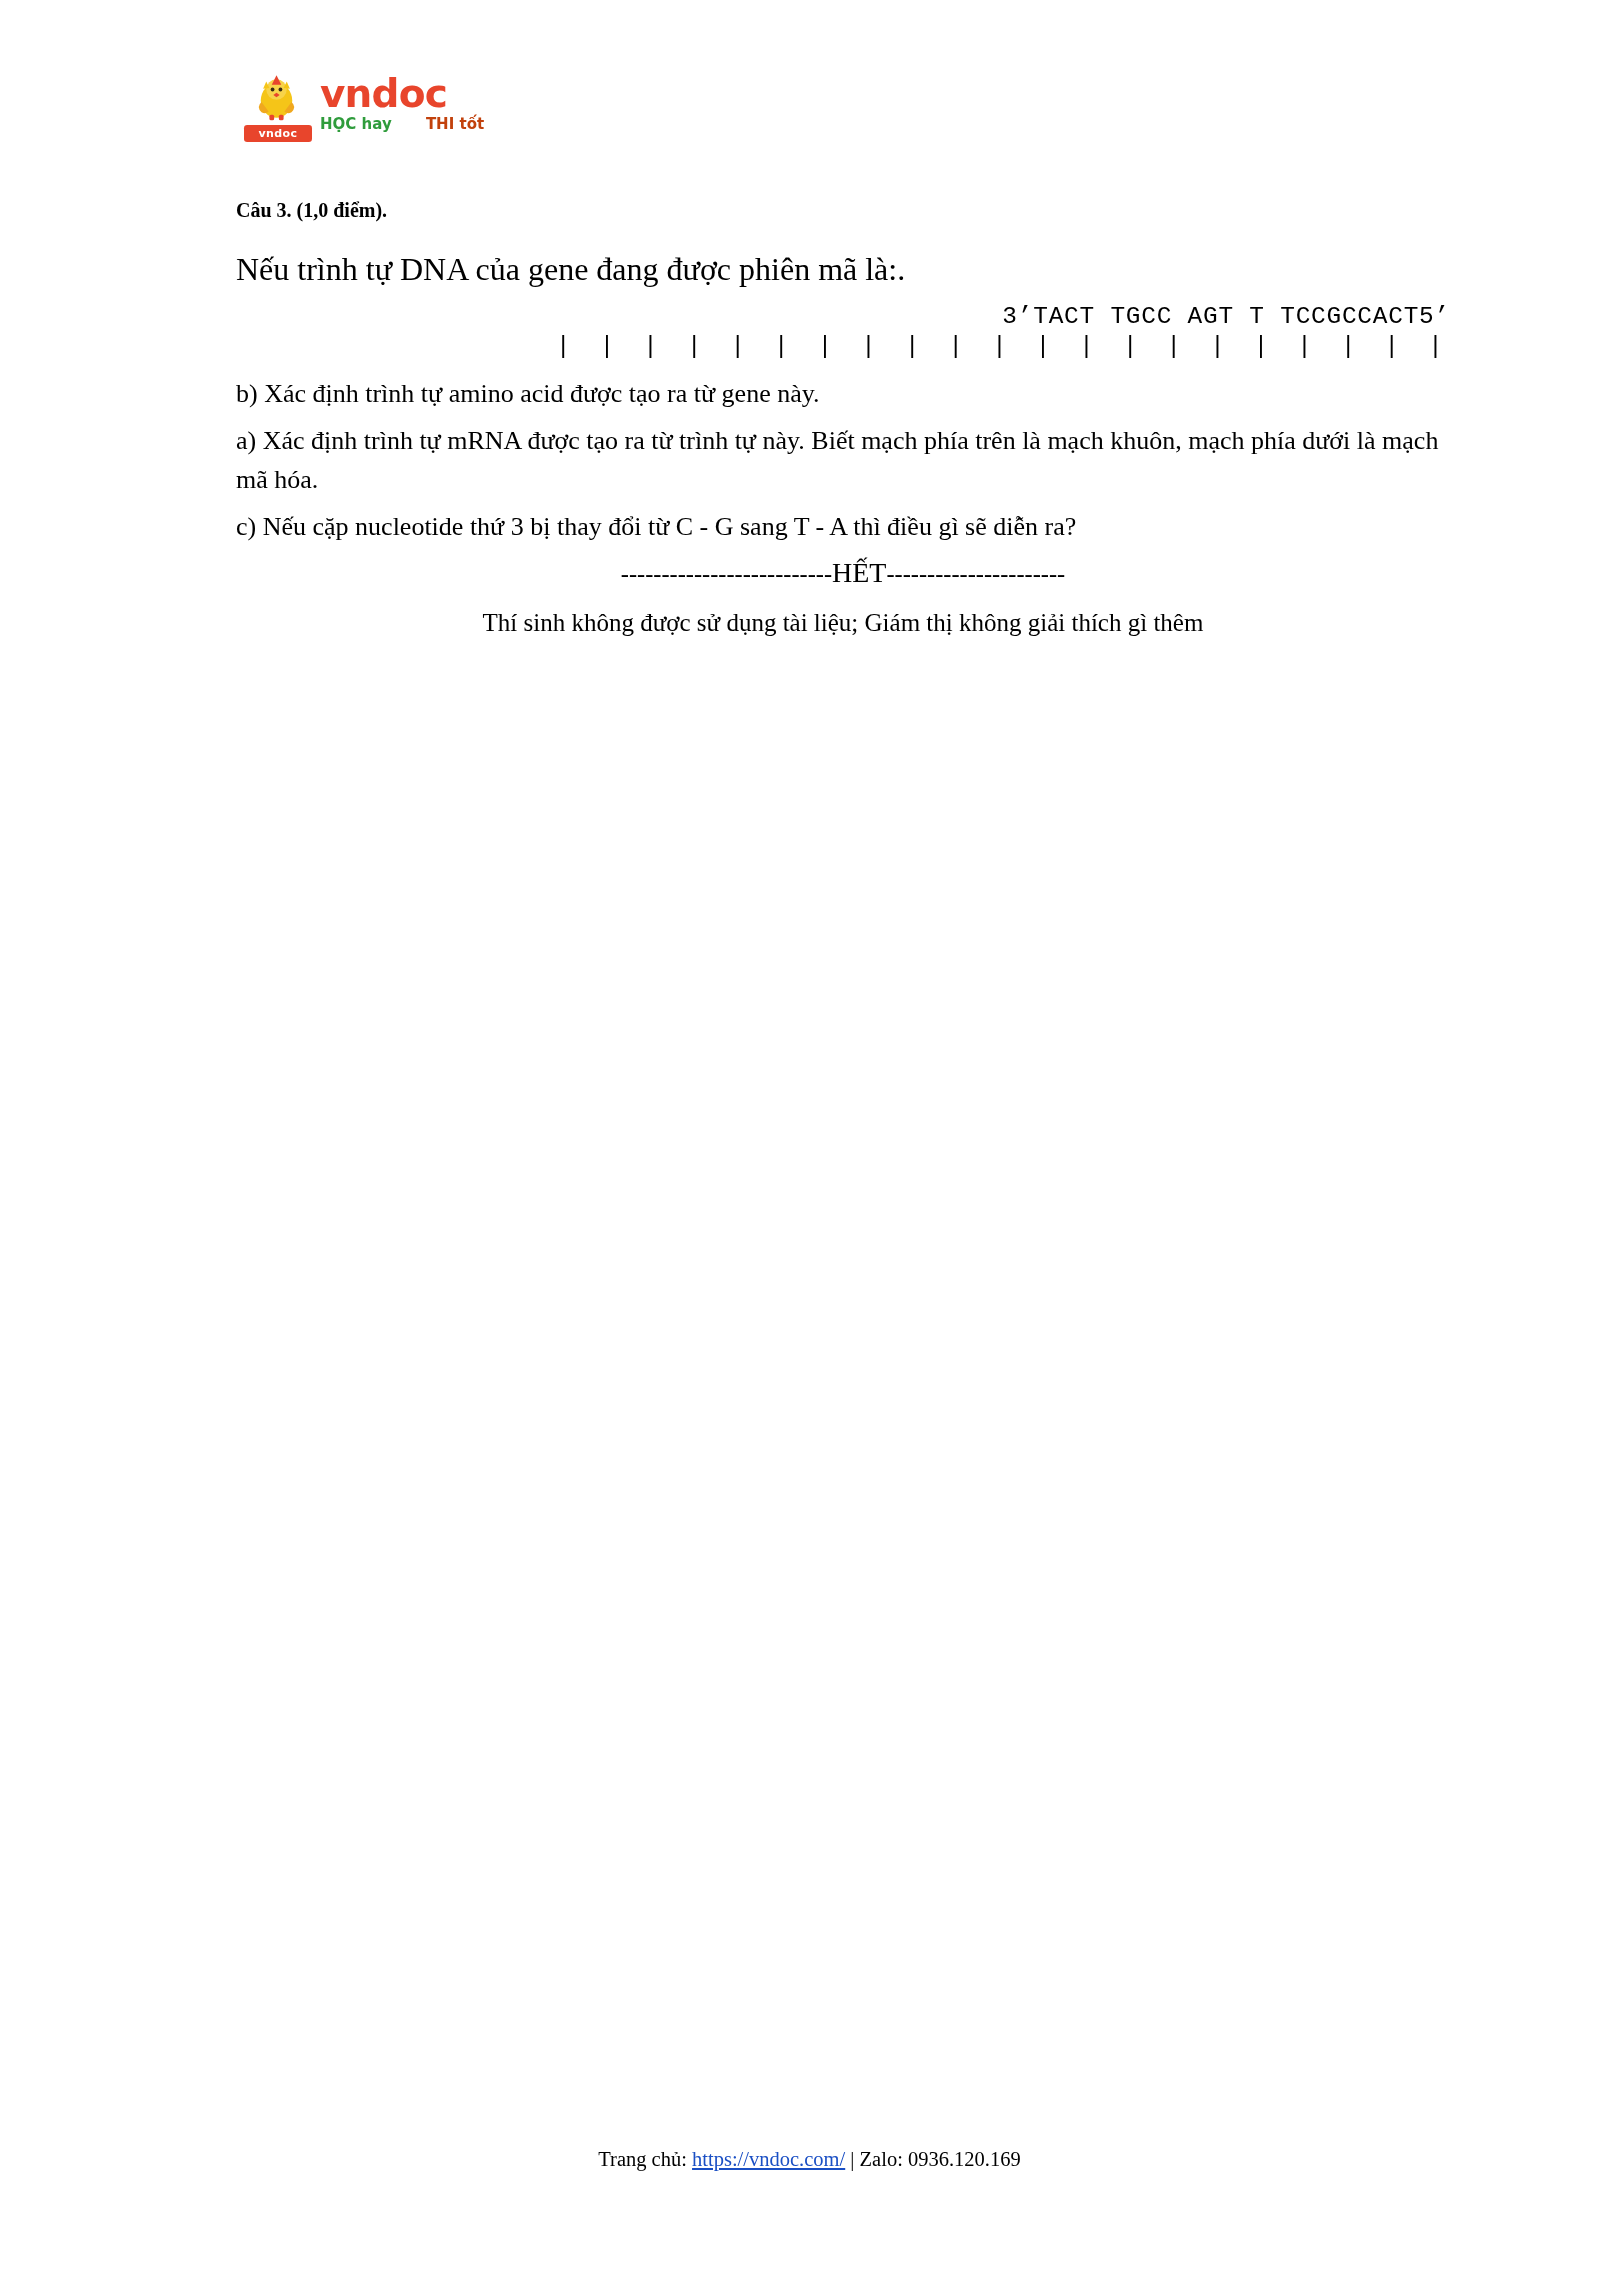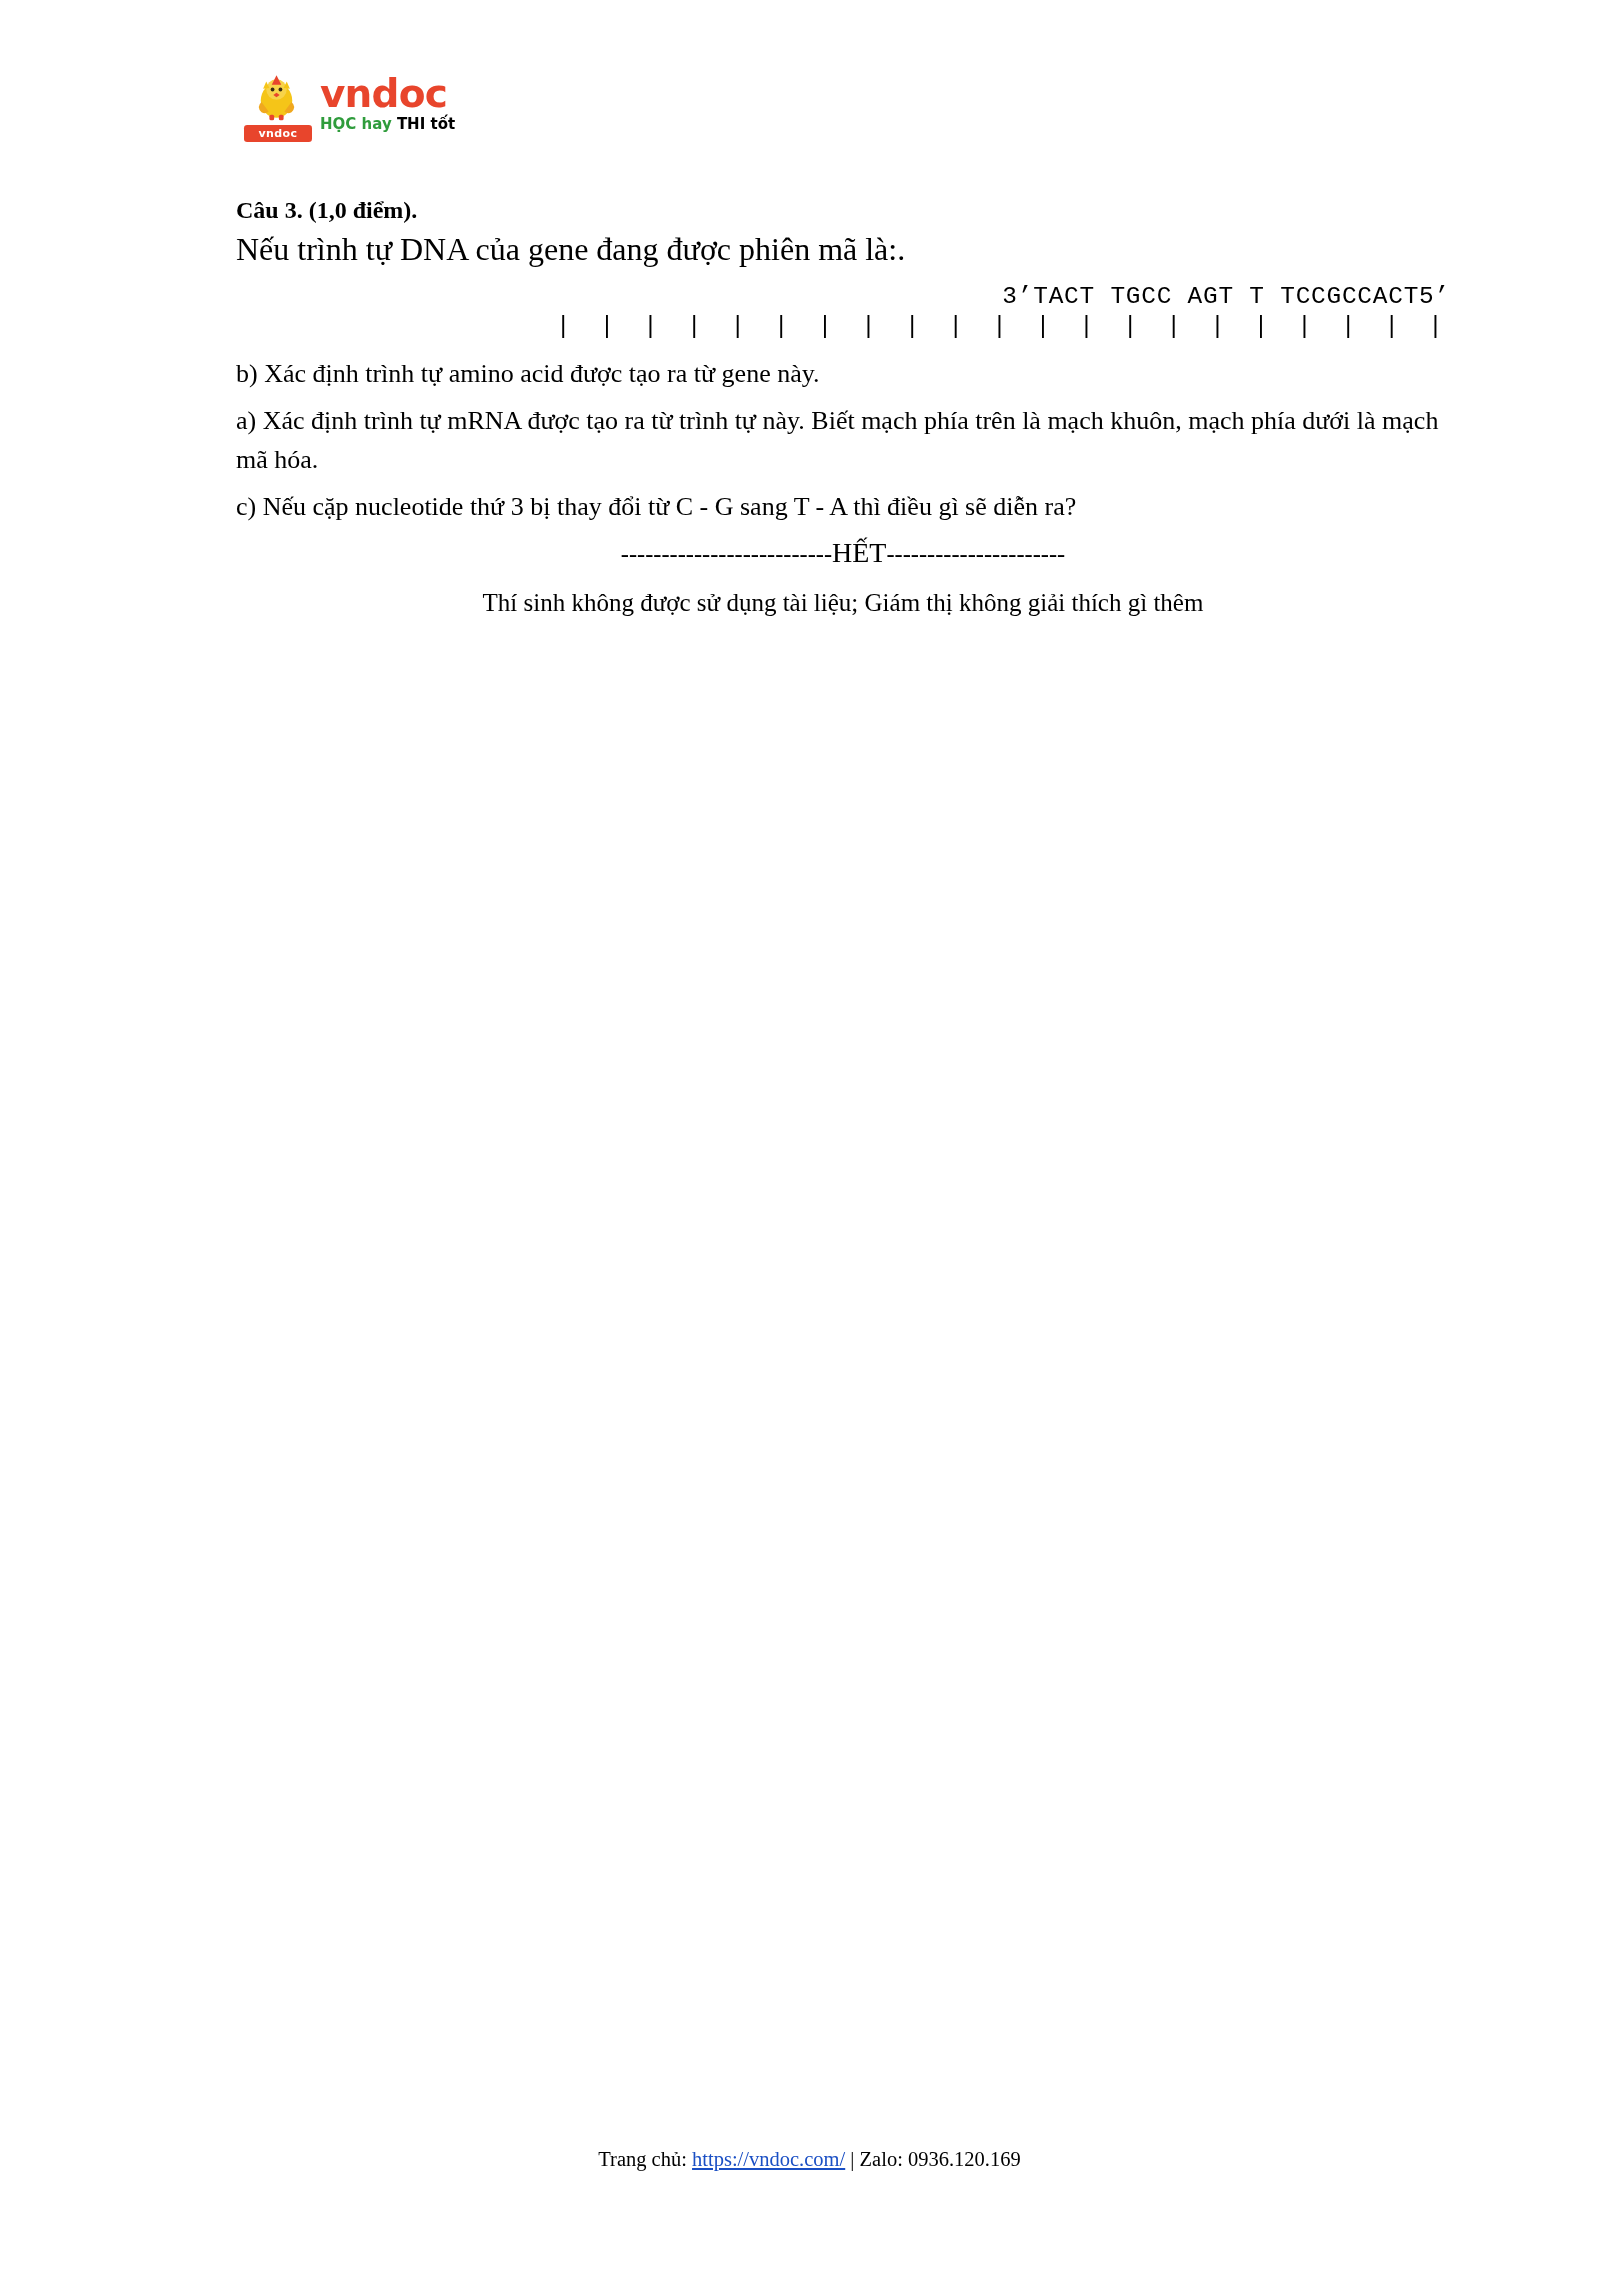--- a/index.html
+++ b/index.html
@@ -73,34 +73,34 @@
     letter-spacing: -0.8px;
   }
   .logo-tag {
     font-family: "DejaVu Sans", sans-serif;
     font-size: 15px;
     font-weight: bold;
     line-height: 19px;
     white-space: nowrap;
   }
   .logo-tag .t-green { color: #2f9c3c; text-align: center; }
-  .logo-tag .t-red { color: #000000; }
+  .logo-tag .t-red { color: #c2410c; margin-left: 29px; }
 
   
   .content {
     position: absolute;
     left: 236px;
     top: 192px;
     width: 1214px;
   }
   .q-title {
-    font-size: 24px;
+    font-size: 20px;
     font-weight: bold;
     line-height: 36px;
-    margin: 0 0 2px 0;
+    margin: 0 0 22px 0;
   }
   .q-intro {
     font-size: 32px;
     line-height: 38px;
     margin: 0 0 12.6px 0;
   }
 
   
   .dna {
     margin: 8px 0 14px 0;

